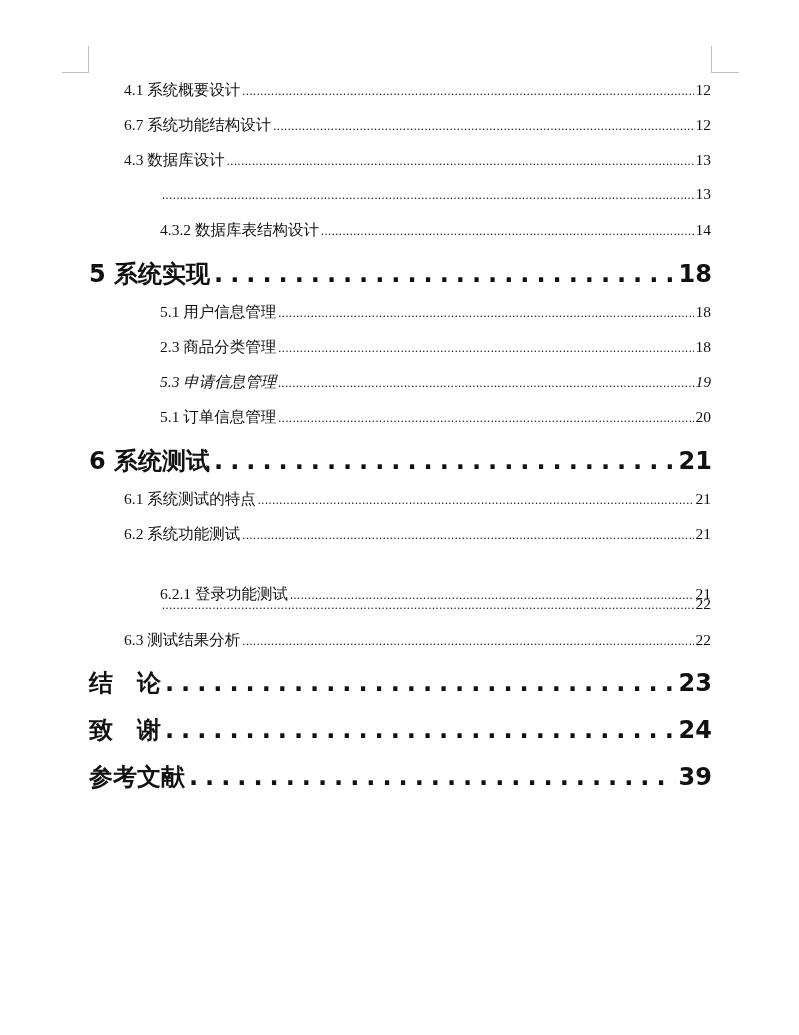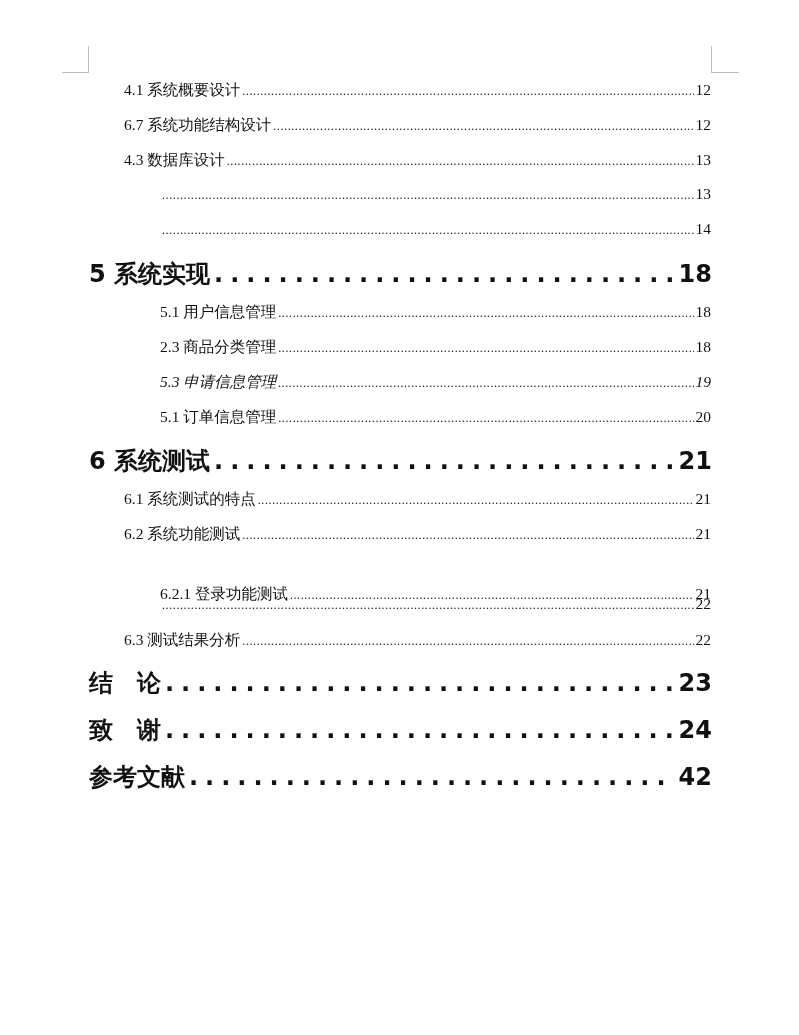--- a/index.html
+++ b/index.html
@@ -38,20 +38,21 @@
     <div class="toc-line lvl2" style="top: 150px;">
       <span>4.3 数据库设计</span>
       <span class="dots"></span>
       <span class="num">13</span>
     </div>
     <div class="toc-line lvl3" style="top: 185px;">
       <span class="dots"></span>
       <span class="num">13</span>
     </div>
     <div class="toc-line lvl3" style="top: 220px;">
+      <span>4.3.2  数据库表结构设计</span>
       <span class="dots"></span>
       <span class="num">14</span>
     </div>
     <div class="toc-line lvl1" style="top: 258px;">
       <span>5  系统实现</span>
       <span class="dots"></span>
       <span class="num">18</span>
     </div>
     <div class="toc-line lvl3" style="top: 302px;">
       <span>5.1 用户信息管理</span>
@@ -108,15 +109,15 @@
       <span class="num">23</span>
     </div>
     <div class="toc-line lvl1" style="top: 714px;">
       <span>致　谢</span>
       <span class="dots"></span>
       <span class="num">24</span>
     </div>
     <div class="toc-line lvl1" style="top: 761px;">
       <span>参考文献</span>
       <span class="dots"></span>
-      <span class="num">42</span>
+      <span class="num">39</span>
     </div>
   </div>
 
 </body></html>

